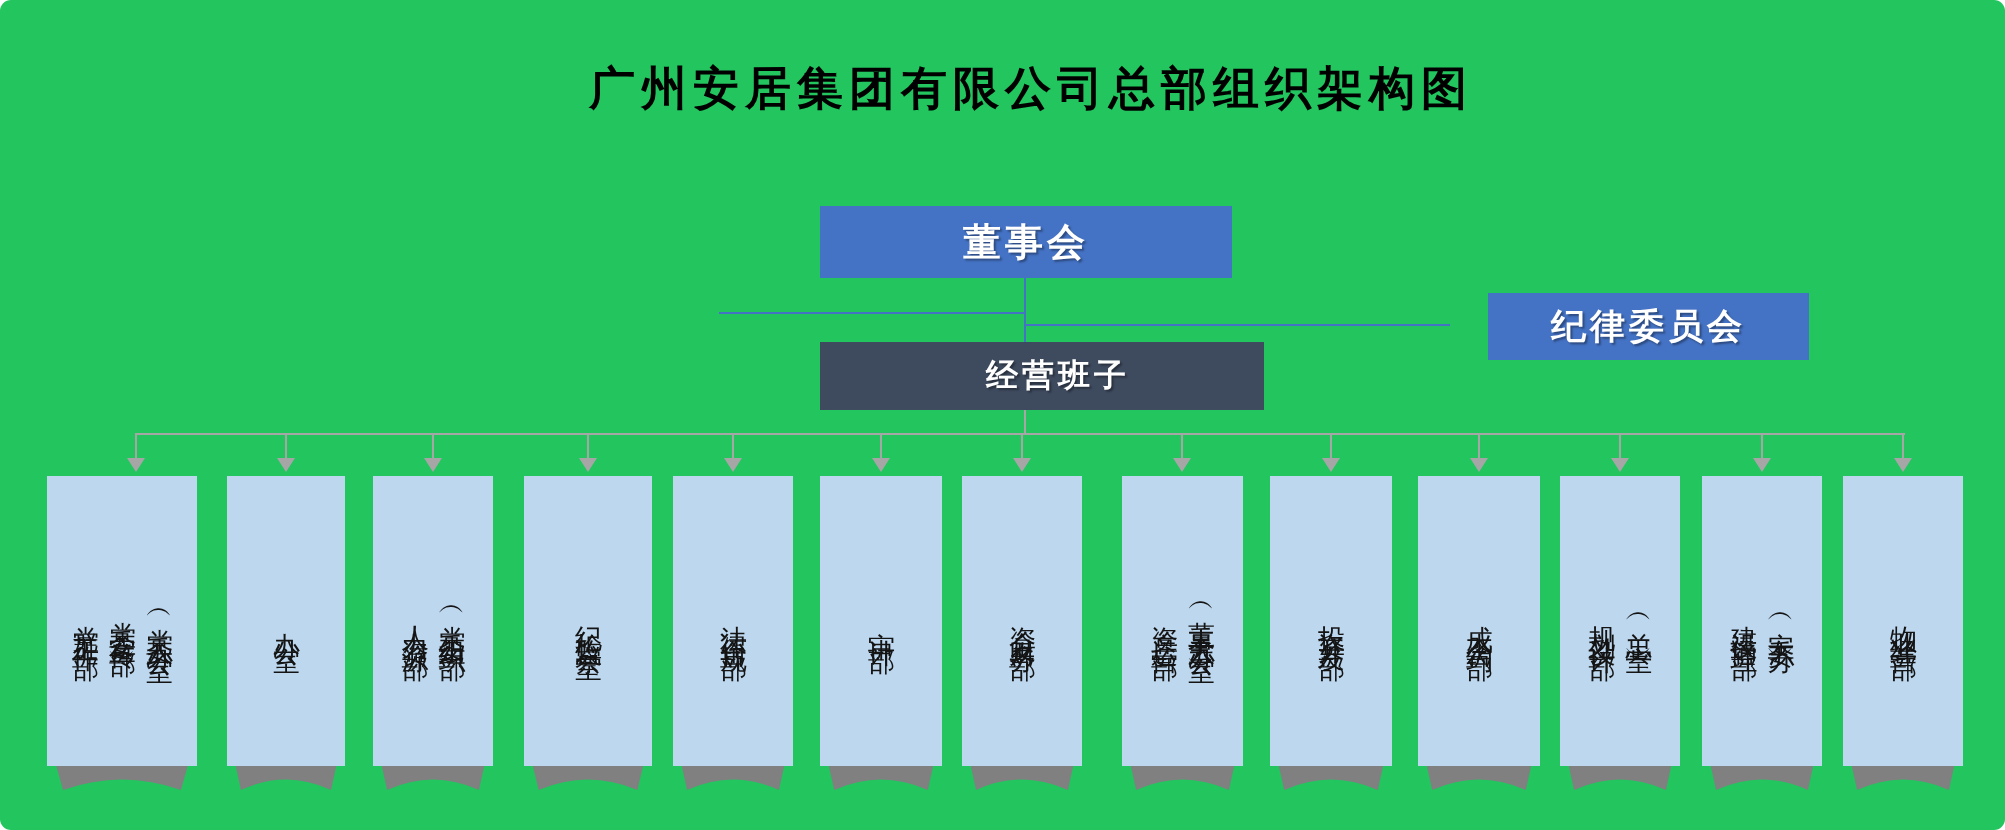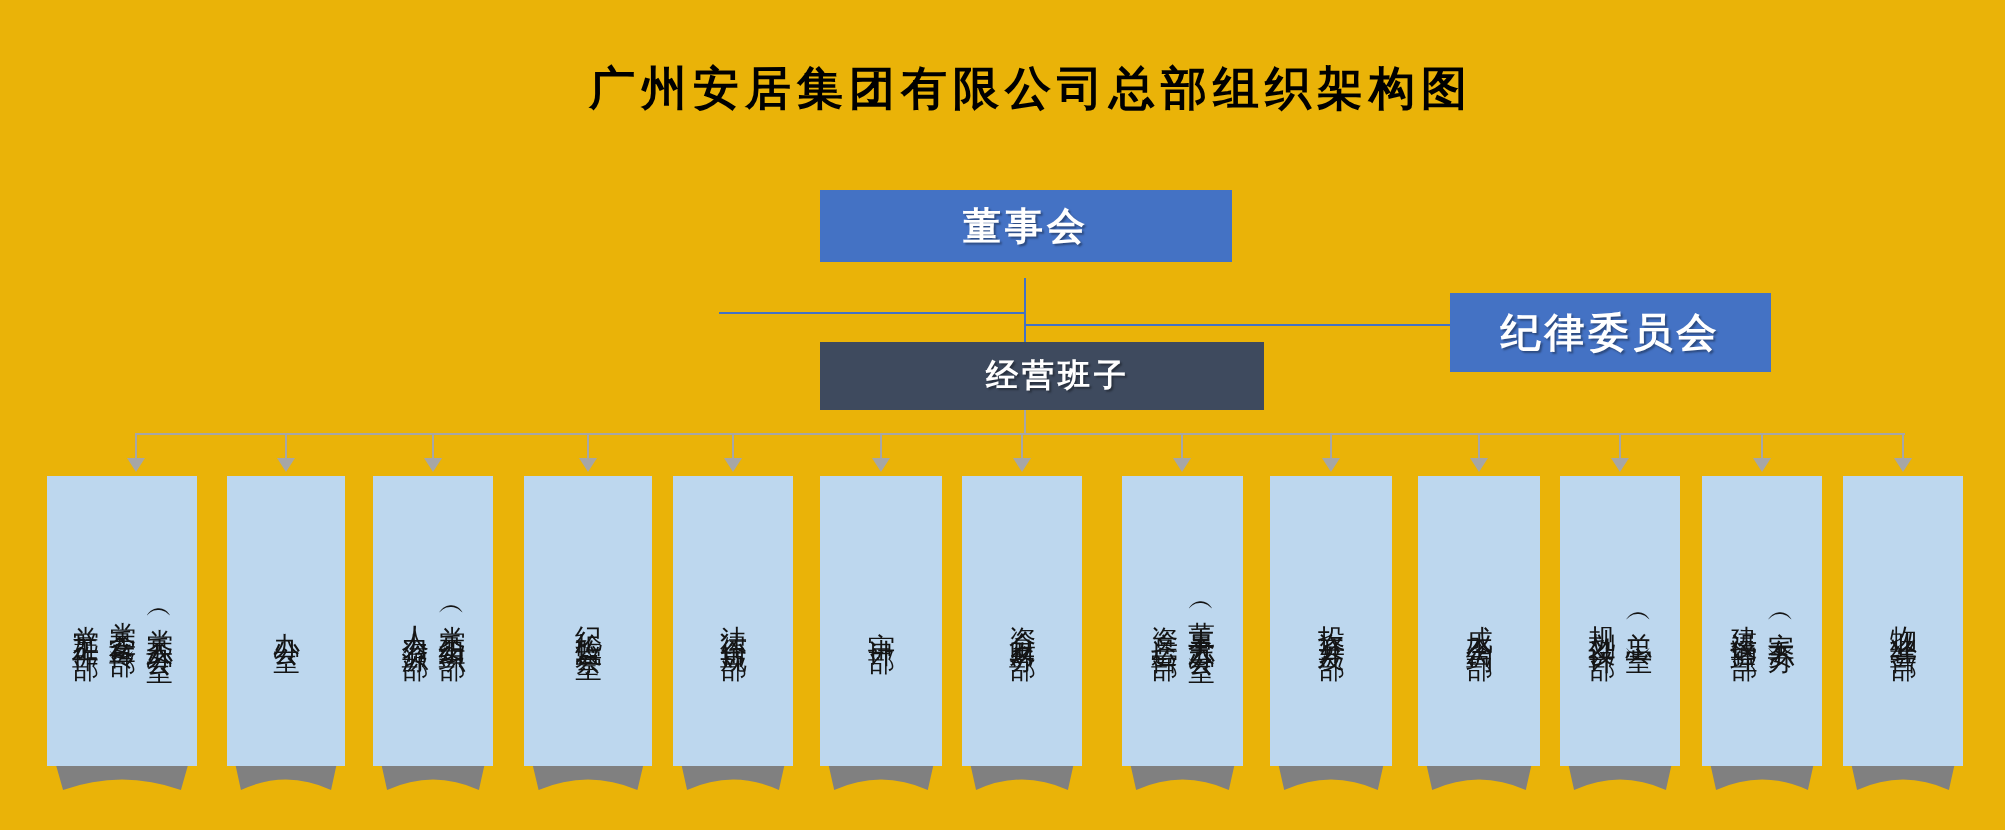--- a/index.html
+++ b/index.html
@@ -1,18 +1,19 @@
 <!DOCTYPE html>
 <html><head>
 <meta charset="utf-8">
 <style>
   html,body{margin:0;padding:0;background:#ffffff;}
   #canvas{
-    position:relative;width:2005px;height:830px;background:#eab308;overflow:hidden;
+    position:relative;width:2005px;height:830px;background:#22c55e;overflow:hidden;
     font-family:"Liberation Sans","DejaVu Sans",sans-serif;
+    border-radius:11px;
   }
   .title{
     position:absolute;top:58px;left:1031px;transform:translateX(-50%);
     font-size:46px;font-weight:700;letter-spacing:6px;color:#000;white-space:nowrap;
   }
   .node{
     position:absolute;display:flex;align-items:center;justify-content:center;
     color:#ffffff;font-weight:700;text-shadow:2px 2px 2px rgba(0,0,0,0.35);
     letter-spacing:4px;white-space:nowrap;
   }
@@ -45,24 +46,24 @@
 
   <div class="title">广州安居集团有限公司总部组织架构图</div>
 
   <div class="line blue" style="left:1024px;top:278px;width:2px;height:64px;"></div>
   <div class="line blue" style="left:719px;top:312px;width:307px;height:2px;"></div>
   <div class="line blue" style="left:1025px;top:324px;width:425px;height:2px;"></div>
 
   <div class="line gray" style="left:1024px;top:410px;width:2px;height:23px;"></div>
   <div class="line gray" style="left:136px;top:433px;width:1769px;height:2px;"></div>
 
-  <div class="node blue" style="left:820px;top:190px;width:412px;height:72px;font-size:38px;">
+  <div class="node blue" style="left:820px;top:206px;width:412px;height:72px;font-size:38px;">
     <span>董事会</span>
   </div>
-  <div class="node blue" style="left:1450px;top:293px;width:321px;height:79px;font-size:40px;">
+  <div class="node blue" style="left:1488px;top:293px;width:321px;height:67px;font-size:35px;">
     <span>纪律委员会</span>
   </div>
   <div class="node dark" style="left:820px;top:342px;width:412px;height:68px;font-size:32px;">
     <span>经营班子</span>
   </div>
 
   <div class="drop" style="left:135px;"></div>
   <div class="arrow" style="left:127px;"></div>
   <div class="drop" style="left:285px;"></div>
   <div class="arrow" style="left:277px;"></div>

